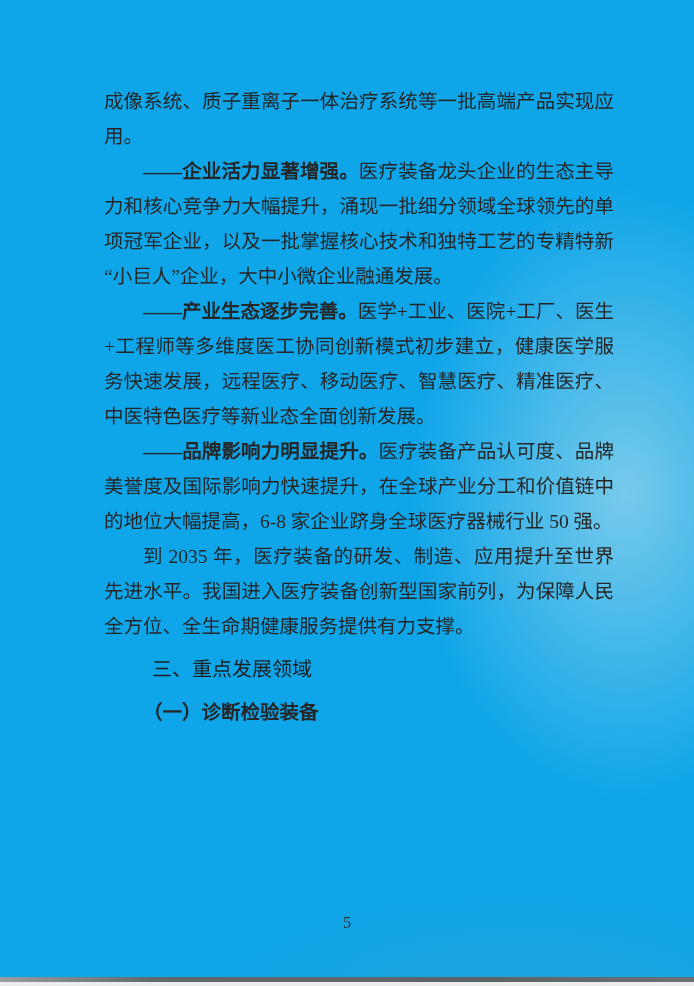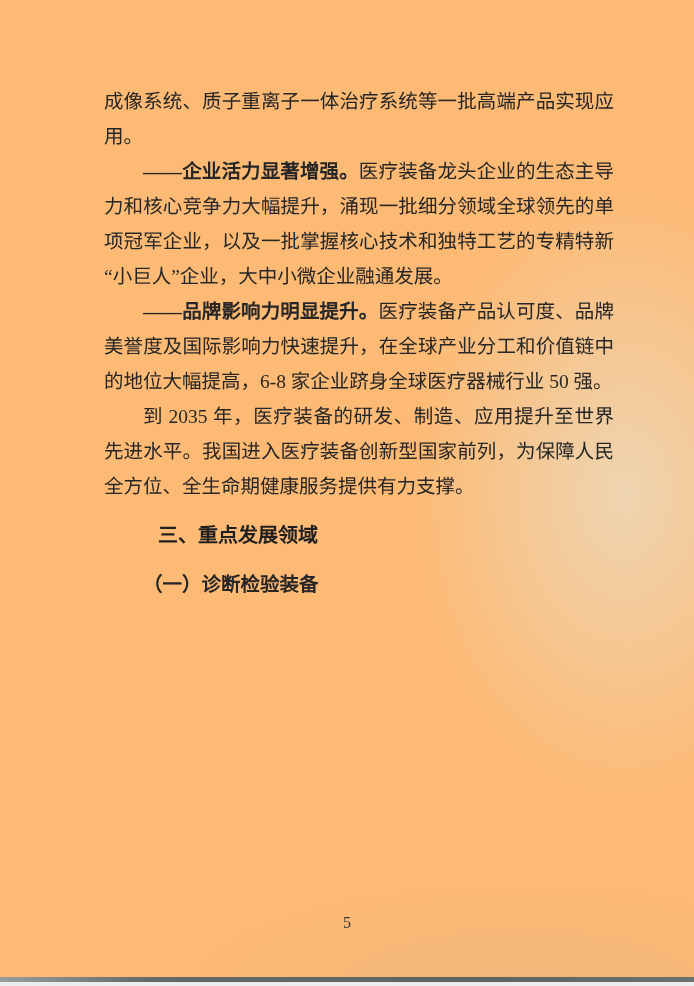--- a/index.html
+++ b/index.html
@@ -1,21 +1,21 @@
 <!DOCTYPE html>
 <html lang="zh-CN"><head>
 <meta charset="utf-8">
 <style>
   html, body { margin: 0; padding: 0; background: #ffffff; }
 
   .page {
     position: relative;
     width: 694px;
     height: 986px;
-    background: #fdba74;
+    background: #0ea5e9;
     overflow: hidden;
     font-family: "Liberation Serif", serif;
   }
 
   
   .scan-tint {
     position: absolute;
     inset: 0;
     pointer-events: none;
     background:
@@ -36,24 +36,24 @@
 
   .content p {
     margin: 0;
     text-indent: 2em;
   }
   .content p.no-indent { text-indent: 0; }
 
   .lead-bold { font-weight: bold; }
 
   h2.section-heading {
-    margin: 14px;
+    margin: 8px;
     font-size: 20px;
     line-height: 35px;
-    font-weight: bold;
+    font-weight: normal;
     text-indent: 2em;
     color: #1f1f1f;
     font-family: "Liberation Sans", sans-serif;
   }
 
   h3.subsection-heading {
     margin: 0;
     font-size: 19.5px;
     line-height: 35px;
     font-weight: bold;
@@ -99,20 +99,21 @@
 <main class="page">
 
   <div class="scan-tint"></div>
 
   <section class="content">
 
     <p class="no-indent">成像系统、质子重离子一体治疗系统等一批高端产品实现应用。</p>
 
     <p><span class="lead-bold">——企业活力显著增强。</span><span>医疗装备龙头企业的生态主导力和核心竞争力大幅提升，涌现一批细分领域全球领先的单项冠军企业，以及一批掌握核心技术和独特工艺的专精特新“小巨人”企业，大中小微企业融通发展。</span></p>
 
+    <p><span class="lead-bold">——产业生态逐步完善。</span><span>医学+工业、医院+工厂、医生+工程师等多维度医工协同创新模式初步建立，健康医学服务快速发展，远程医疗、移动医疗、智慧医疗、精准医疗、中医特色医疗等新业态全面创新发展。</span></p>
 
     <p><span class="lead-bold">——品牌影响力明显提升。</span><span>医疗装备产品认可度、品牌美誉度及国际影响力快速提升，在全球产业分工和价值链中的地位大幅提高，6-8 家企业跻身全球医疗器械行业 50 强。</span></p>
 
     <p>到 2035 年，医疗装备的研发、制造、应用提升至世界先进水平。我国进入医疗装备创新型国家前列，为保障人民全方位、全生命期健康服务提供有力支撑。</p>
 
     <h2 class="section-heading">三、重点发展领域</h2>
 
     <h3 class="subsection-heading">（一）诊断检验装备</h3>
 
 

